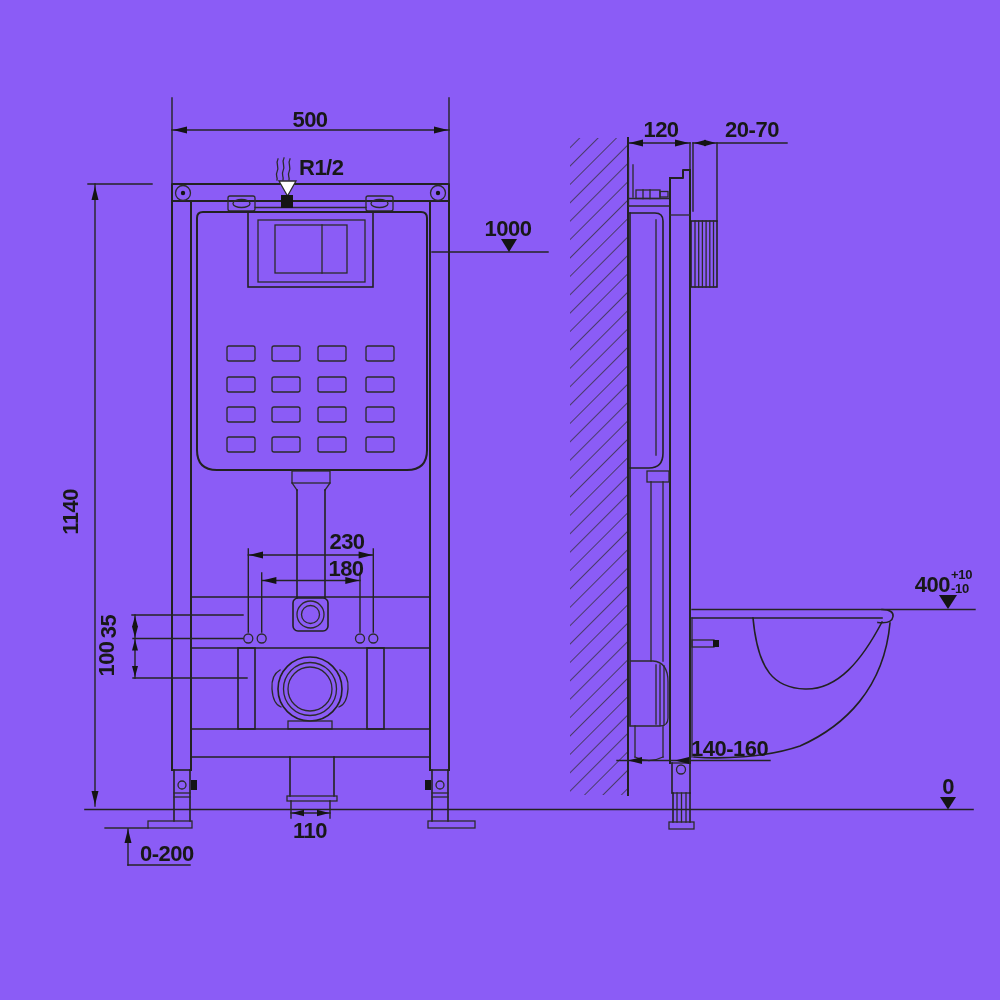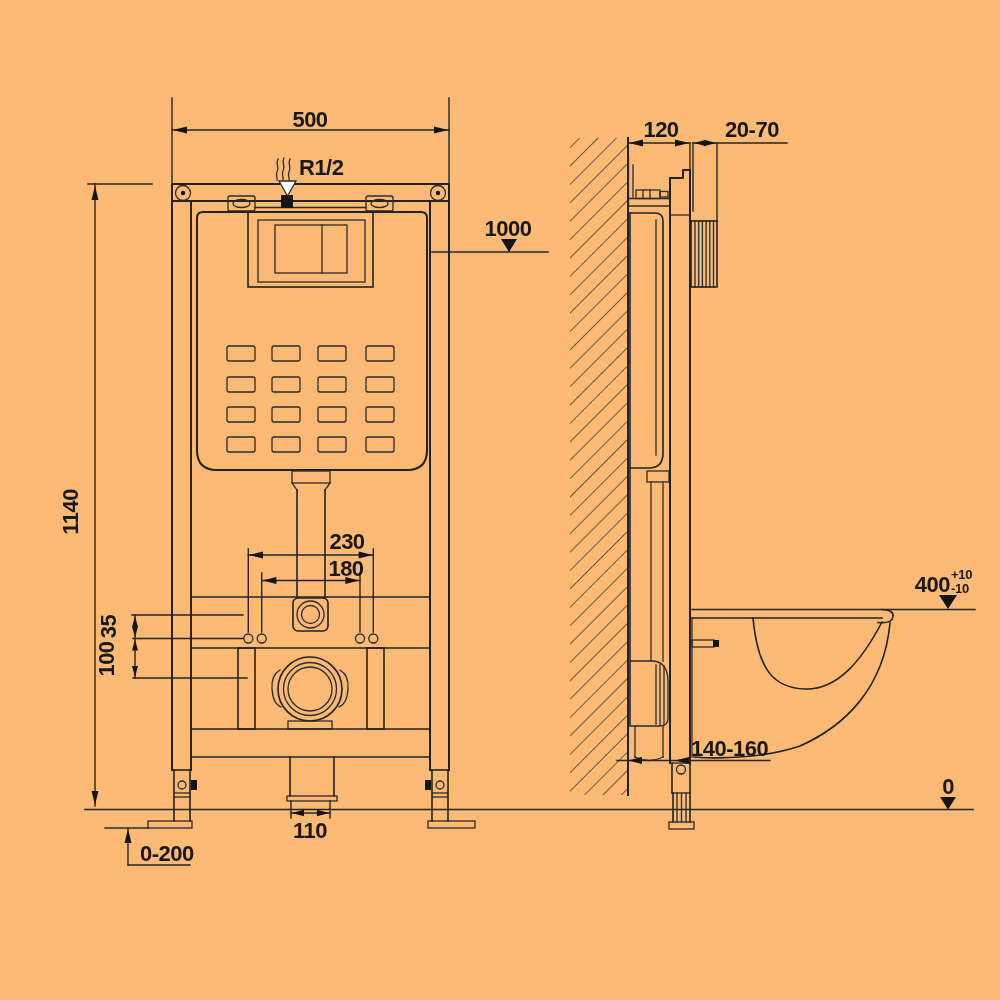--- a/index.html
+++ b/index.html
@@ -1,16 +1,16 @@
 <!DOCTYPE html>
 <html><head>
 <meta charset="utf-8">
 <style>
   html,body{margin:0;padding:0;background:#fff;}
-  .canvas{position:relative;width:1000px;height:1000px;background:#fdba74;overflow:hidden;}
+  .canvas{position:relative;width:1000px;height:1000px;background:#8b5cf6;overflow:hidden;}
   svg{display:block;}
   .ln{stroke:#222;stroke-width:2;fill:none;stroke-linecap:square;stroke-linejoin:round;}
   .md{stroke:#222;stroke-width:1.6;fill:none;stroke-linecap:square;}
   .thin{stroke:#2b2b2b;stroke-width:1.3;fill:none;stroke-linecap:square;}
   .dim{stroke:#242424;stroke-width:1.4;fill:none;stroke-linecap:square;}
   .blk{fill:#141414;stroke:none;}
   .wht{fill:#fff;}
   .lbl{font-family:"Liberation Sans","DejaVu Sans",sans-serif;font-weight:bold;fill:#181818;font-size:22px;letter-spacing:-0.5px;}
   .lbl-sm{font-family:"Liberation Sans","DejaVu Sans",sans-serif;font-weight:bold;fill:#181818;font-size:13px;letter-spacing:-0.3px;}
 </style>

